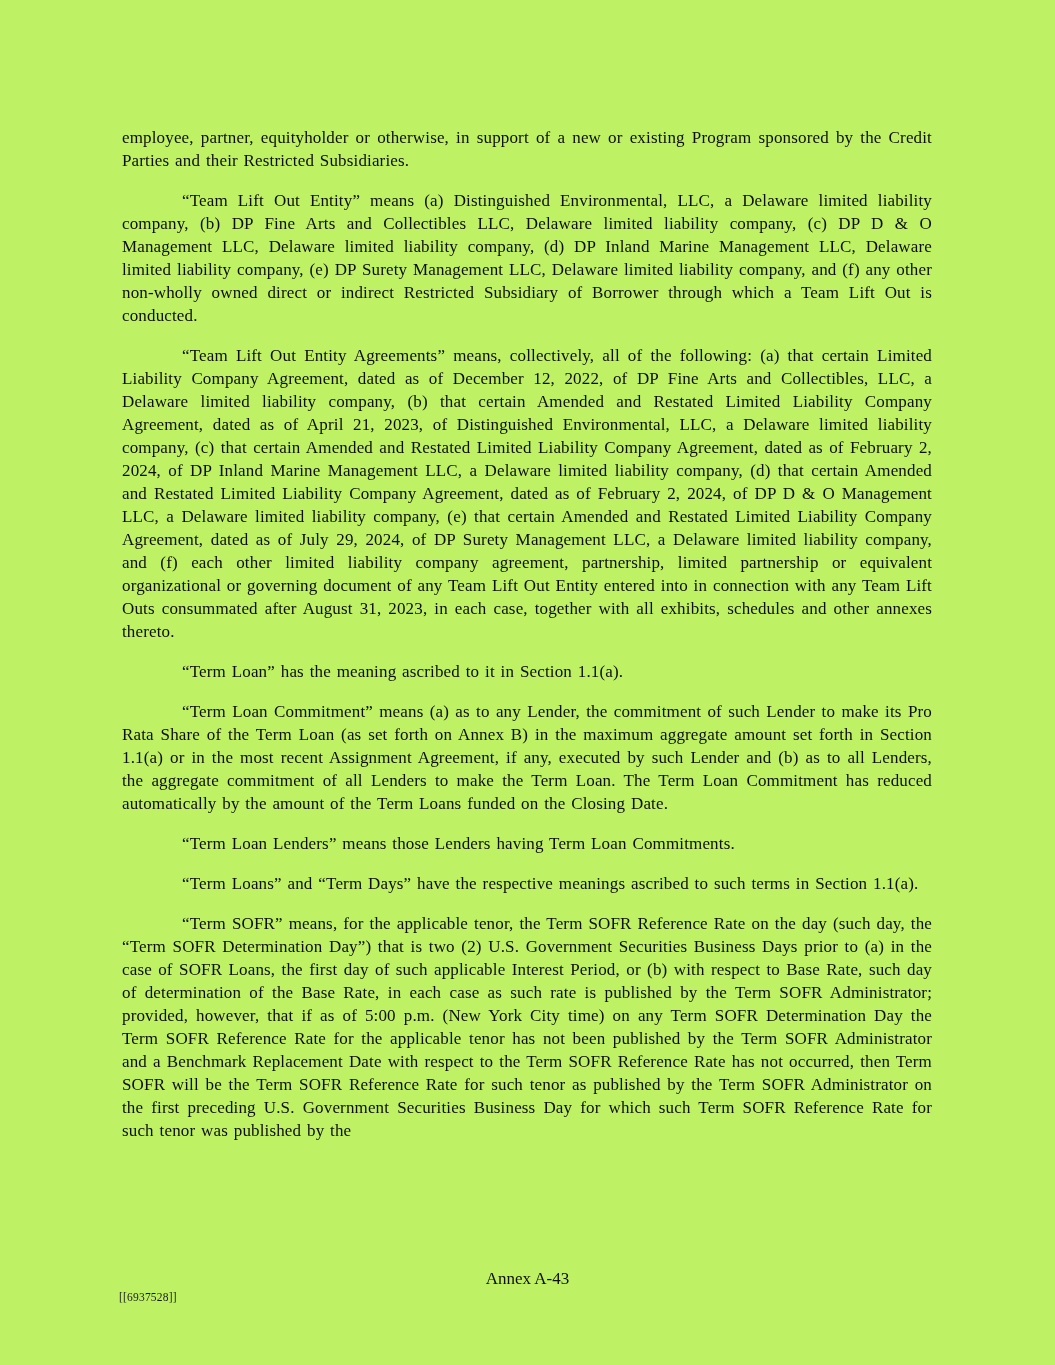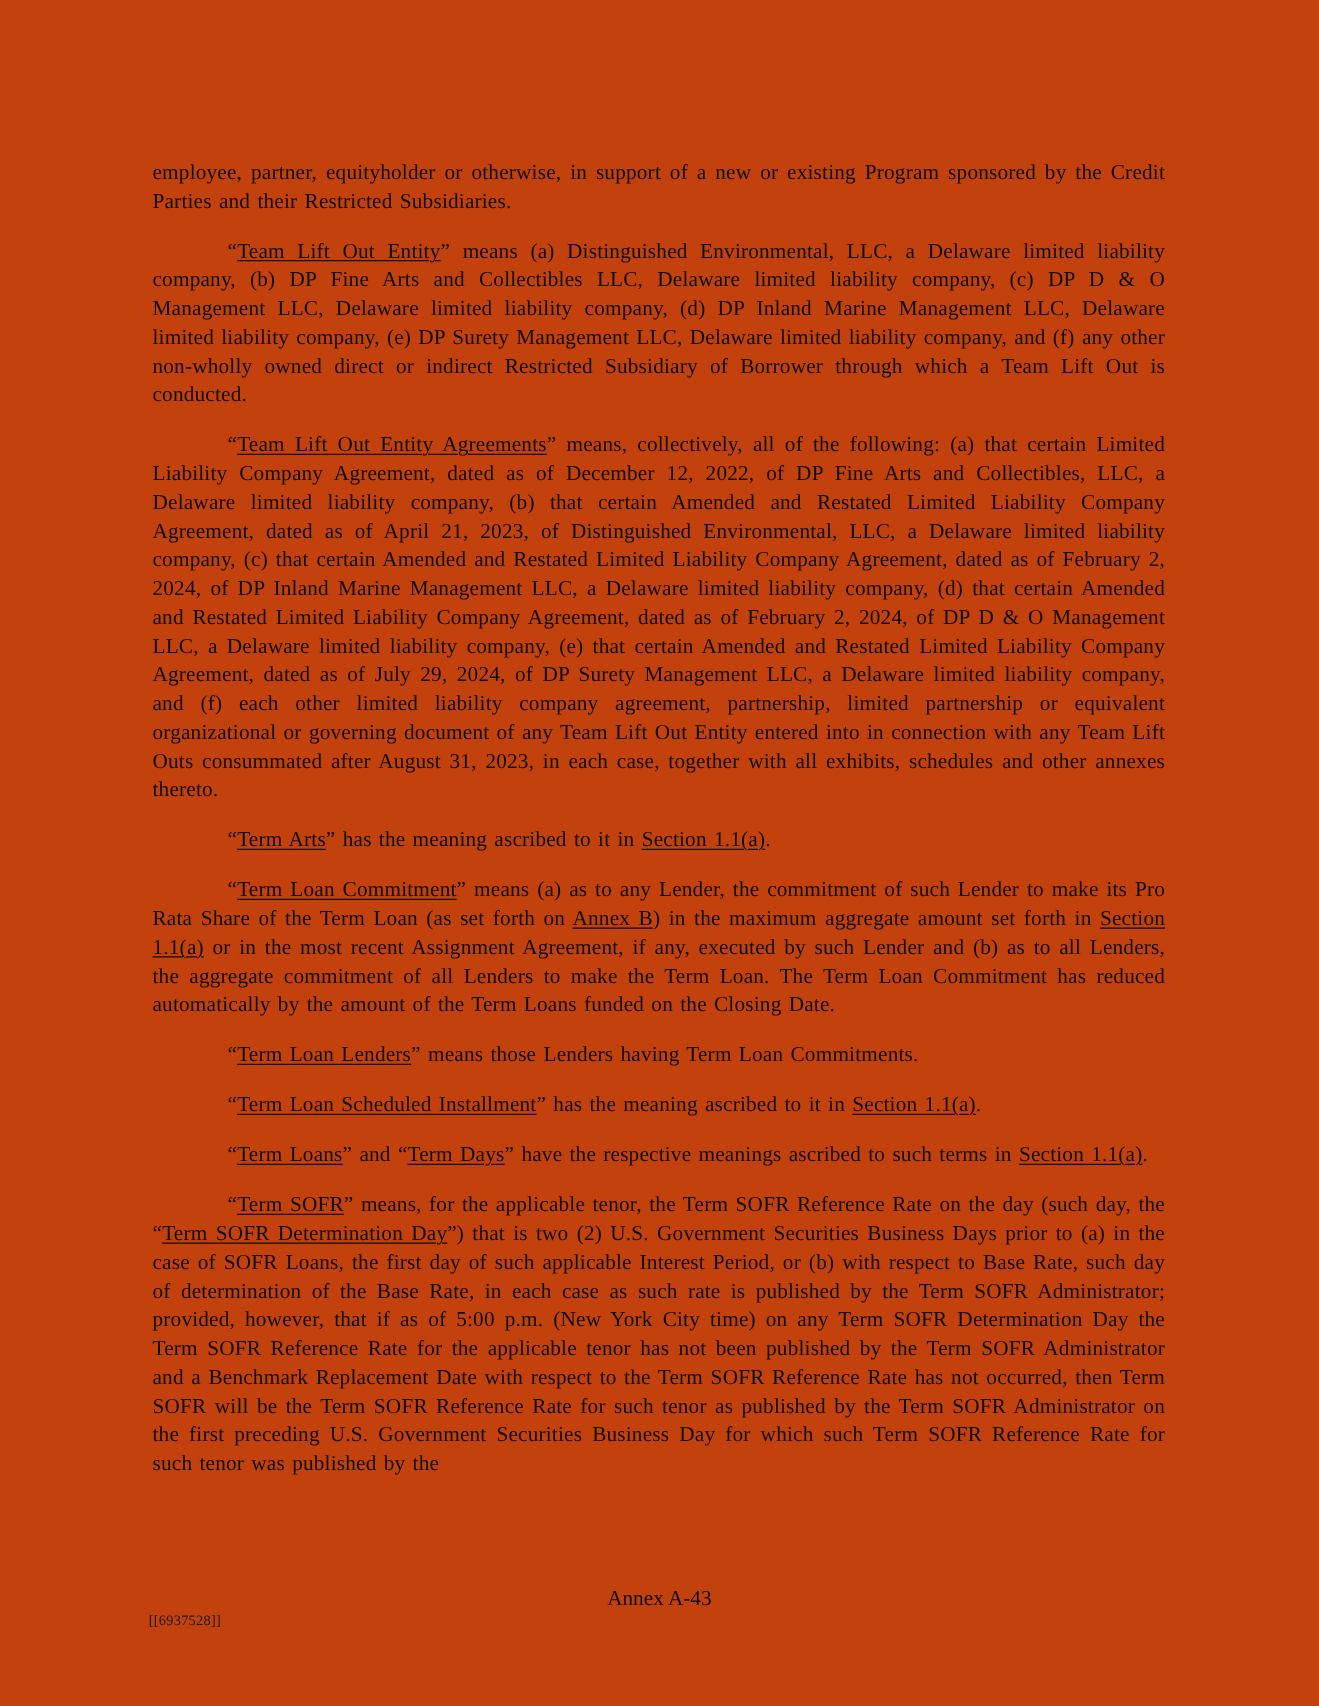--- a/index.html
+++ b/index.html
@@ -4,38 +4,37 @@
 <style>
   html, body { margin: 0; padding: 0; }
   body {
     width: 1055px; height: 1365px;
     background: #ffffff;
     font-family: "Liberation Serif", serif;
   }
   .page {
     position: relative;
     width: 1055px; height: 1365px;
-    background: #c2410c;
+    background: #bef264;
     color: #0e0e0e;
     overflow: hidden;
   }
   .body-text {
     position: absolute;
     left: 122px; top: 126px;
     width: 810px;
     font-size: 17px;
     line-height: 23px;
     text-align: justify;
     word-spacing: 1.4px;
     letter-spacing: 0.15px;
   }
   .para { margin: 0 0 17px 0; text-indent: 60px; }
   .para.no-indent { text-indent: 0; }
   .u {
-    text-decoration: underline;
     text-decoration-thickness: 1px;
     text-underline-offset: 2px;
   }
   .footer-annex {
     position: absolute;
     top: 1269px; left: 0;
     width: 1055px;
     text-align: center;
     font-size: 17px;
     color: #0e0e0e;
@@ -50,23 +49,22 @@
   }
 </style>
 </head>
 <body>
 
 <main class="page">
   <section class="body-text">
     <p class="para no-indent"><span>employee, partner, equityholder or otherwise, in support of a new or existing Program sponsored by the Credit Parties and their Restricted Subsidiaries.</span></p>
     <p class="para"><span>“</span><span class="u">Team Lift Out Entity</span><span>” means (a) Distinguished Environmental, LLC, a Delaware limited liability company, (b) DP Fine Arts and Collectibles LLC, Delaware limited liability company, (c) DP D &amp; O Management LLC, Delaware limited liability company, (d) DP Inland Marine Management LLC, Delaware limited liability company, (e) DP Surety Management LLC, Delaware limited liability company, and (f) any other non-wholly owned direct or indirect Restricted Subsidiary of Borrower through which a Team Lift Out is conducted.</span></p>
     <p class="para"><span>“</span><span class="u">Team Lift Out Entity Agreements</span><span>” means, collectively, all of the following: (a) that certain Limited Liability Company Agreement, dated as of December 12, 2022, of DP Fine Arts and Collectibles, LLC, a Delaware limited liability company, (b) that certain Amended and Restated Limited Liability Company Agreement, dated as of April 21, 2023, of Distinguished Environmental, LLC, a Delaware limited liability company, (c) that certain Amended and Restated Limited Liability Company Agreement, dated as of February 2, 2024, of DP Inland Marine Management LLC, a Delaware limited liability company, (d) that certain Amended and Restated Limited Liability Company Agreement, dated as of February 2, 2024, of DP D &amp; O Management LLC, a Delaware limited liability company, (e) that certain Amended and Restated Limited Liability Company Agreement, dated as of July 29, 2024, of DP Surety Management LLC, a Delaware limited liability company, and (f) each other limited liability company agreement, partnership, limited partnership or equivalent organizational or governing document of any Team Lift Out Entity entered into in connection with any Team Lift Outs consummated after August 31, 2023, in each case, together with all exhibits, schedules and other annexes thereto.</span></p>
-    <p class="para"><span>“</span><span class="u">Term Arts</span><span>” has the meaning ascribed to it in </span><span class="u">Section 1.1(a)</span><span>.</span></p>
+    <p class="para"><span>“</span><span class="u">Term Loan</span><span>” has the meaning ascribed to it in </span><span class="u">Section 1.1(a)</span><span>.</span></p>
     <p class="para"><span>“</span><span class="u">Term Loan Commitment</span><span>” means (a) as to any Lender, the commitment of such Lender to make its Pro Rata Share of the Term Loan (as set forth on </span><span class="u">Annex B</span><span>) in the maximum aggregate amount set forth in </span><span class="u">Section 1.1(a)</span><span> or in the most recent Assignment Agreement, if any, executed by such Lender and (b) as to all Lenders, the aggregate commitment of all Lenders to make the Term Loan. The Term Loan Commitment has reduced automatically by the amount of the Term Loans funded on the Closing Date.</span></p>
     <p class="para"><span>“</span><span class="u">Term Loan Lenders</span><span>” means those Lenders having Term Loan Commitments.</span></p>
-    <p class="para"><span>“</span><span class="u">Term Loan Scheduled Installment</span><span>” has the meaning ascribed to it in </span><span class="u">Section 1.1(a)</span><span>.</span></p>
     <p class="para"><span>“</span><span class="u">Term Loans</span><span>” and “</span><span class="u">Term Days</span><span>” have the respective meanings ascribed to such terms in </span><span class="u">Section 1.1(a)</span><span>.</span></p>
     <p class="para"><span>“</span><span class="u">Term SOFR</span><span>” means, for the applicable tenor, the Term SOFR Reference Rate on the day (such day, the “</span><span class="u">Term SOFR Determination Day</span><span>”) that is two (2) U.S. Government Securities Business Days prior to (a) in the case of SOFR Loans, the first day of such applicable Interest Period, or (b) with respect to Base Rate, such day of determination of the Base Rate, in each case as such rate is published by the Term SOFR Administrator; provided, however, that if as of 5:00 p.m. (New York City time) on any Term SOFR Determination Day the Term SOFR Reference Rate for the applicable tenor has not been published by the Term SOFR Administrator and a Benchmark Replacement Date with respect to the Term SOFR Reference Rate has not occurred, then Term SOFR will be the Term SOFR Reference Rate for such tenor as published by the Term SOFR Administrator on the first preceding U.S. Government Securities Business Day for which such Term SOFR Reference Rate for such tenor was published by the</span></p>
   </section>
 
   <div class="footer-annex">Annex A-43</div>
   <div class="footer-docid">[[6937528]]</div>
 </main>
 
 </body></html>

